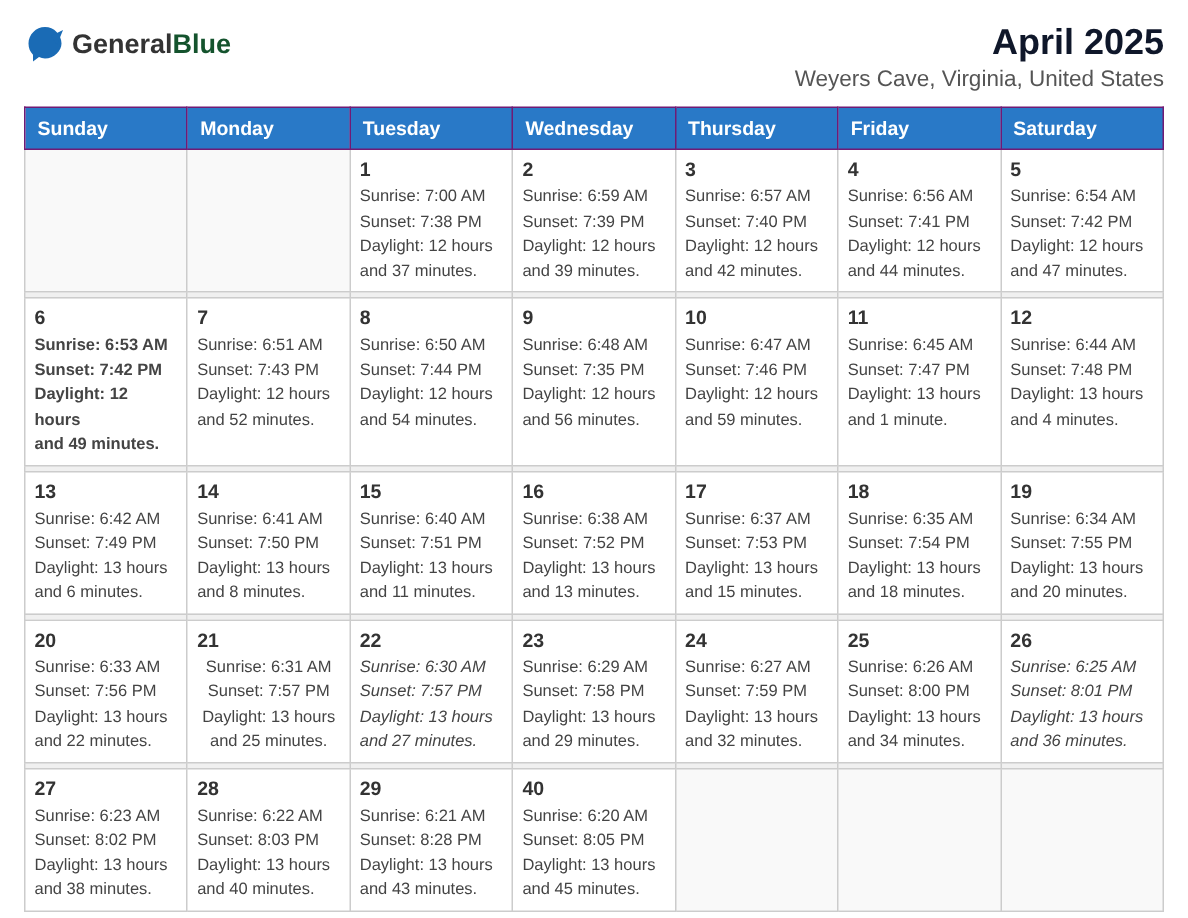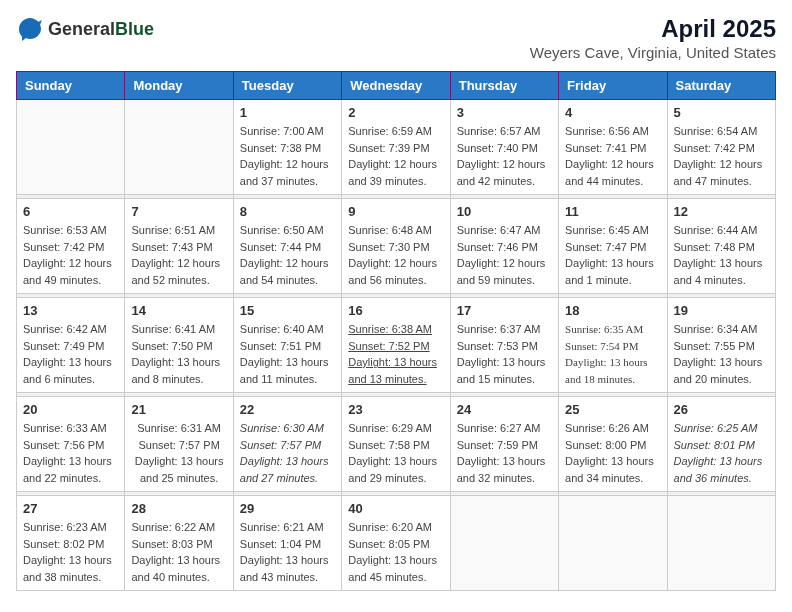--- a/index.html
+++ b/index.html
@@ -176,21 +176,21 @@
         <td></td>
         <td></td>
         <td></td>
         <td></td>
         <td></td>
         <td></td>
       </tr>
       <tr>
         <td>
           <span class="day-number">6</span>
-          <div class="day-info" style="white-space: pre-line;">Sunrise: 6:53 AM
+          <div class="day-info" style="white-space: pre-line; font-weight: bold;">Sunrise: 6:53 AM
 Sunset: 7:42 PM
 Daylight: 12 hours
 and 49 minutes.</div>
         </td>
         <td>
           <span class="day-number">7</span>
           <div class="day-info" style="white-space: pre-line;">Sunrise: 6:51 AM
 Sunset: 7:43 PM
 Daylight: 12 hours
 and 52 minutes.</div>
@@ -198,21 +198,21 @@
         <td>
           <span class="day-number">8</span>
           <div class="day-info" style="white-space: pre-line;">Sunrise: 6:50 AM
 Sunset: 7:44 PM
 Daylight: 12 hours
 and 54 minutes.</div>
         </td>
         <td>
           <span class="day-number">9</span>
           <div class="day-info" style="white-space: pre-line;">Sunrise: 6:48 AM
-Sunset: 7:30 PM
+Sunset: 7:35 PM
 Daylight: 12 hours
 and 56 minutes.</div>
         </td>
         <td>
           <span class="day-number">10</span>
           <div class="day-info" style="white-space: pre-line;">Sunrise: 6:47 AM
 Sunset: 7:46 PM
 Daylight: 12 hours
 and 59 minutes.</div>
         </td>
@@ -257,35 +257,35 @@
         </td>
         <td>
           <span class="day-number">15</span>
           <div class="day-info" style="white-space: pre-line;">Sunrise: 6:40 AM
 Sunset: 7:51 PM
 Daylight: 13 hours
 and 11 minutes.</div>
         </td>
         <td>
           <span class="day-number">16</span>
-          <div class="day-info" style="white-space: pre-line; text-decoration: underline;">Sunrise: 6:38 AM
+          <div class="day-info" style="white-space: pre-line;">Sunrise: 6:38 AM
 Sunset: 7:52 PM
 Daylight: 13 hours
 and 13 minutes.</div>
         </td>
         <td>
           <span class="day-number">17</span>
           <div class="day-info" style="white-space: pre-line;">Sunrise: 6:37 AM
 Sunset: 7:53 PM
 Daylight: 13 hours
 and 15 minutes.</div>
         </td>
         <td>
           <span class="day-number">18</span>
-          <div class="day-info" style="white-space: pre-line; font-family: Liberation Serif, serif;">Sunrise: 6:35 AM
+          <div class="day-info" style="white-space: pre-line;">Sunrise: 6:35 AM
 Sunset: 7:54 PM
 Daylight: 13 hours
 and 18 minutes.</div>
         </td>
         <td>
           <span class="day-number">19</span>
           <div class="day-info" style="white-space: pre-line;">Sunrise: 6:34 AM
 Sunset: 7:55 PM
 Daylight: 13 hours
 and 20 minutes.</div>
@@ -371,21 +371,21 @@
         <td>
           <span class="day-number">28</span>
           <div class="day-info" style="white-space: pre-line;">Sunrise: 6:22 AM
 Sunset: 8:03 PM
 Daylight: 13 hours
 and 40 minutes.</div>
         </td>
         <td>
           <span class="day-number">29</span>
           <div class="day-info" style="white-space: pre-line;">Sunrise: 6:21 AM
-Sunset: 1:04 PM
+Sunset: 8:28 PM
 Daylight: 13 hours
 and 43 minutes.</div>
         </td>
         <td>
           <span class="day-number">40</span>
           <div class="day-info" style="white-space: pre-line;">Sunrise: 6:20 AM
 Sunset: 8:05 PM
 Daylight: 13 hours
 and 45 minutes.</div>
         </td>

